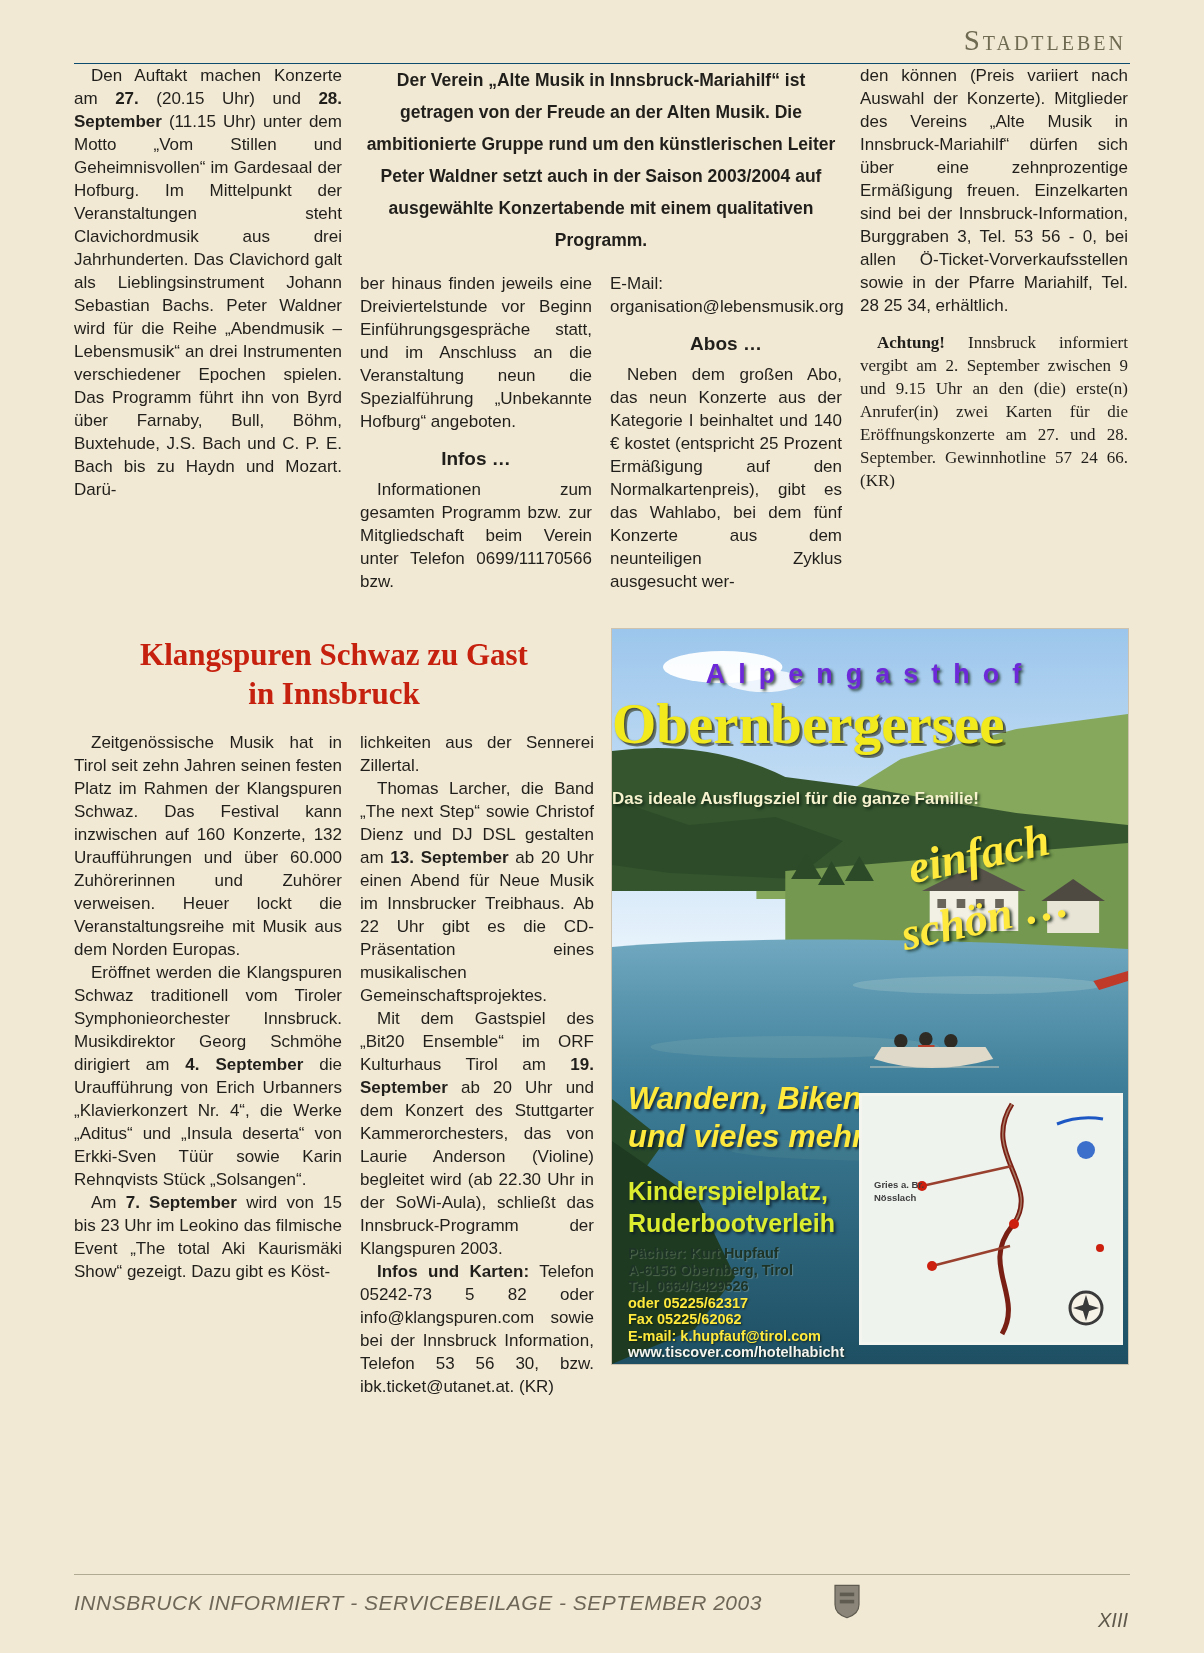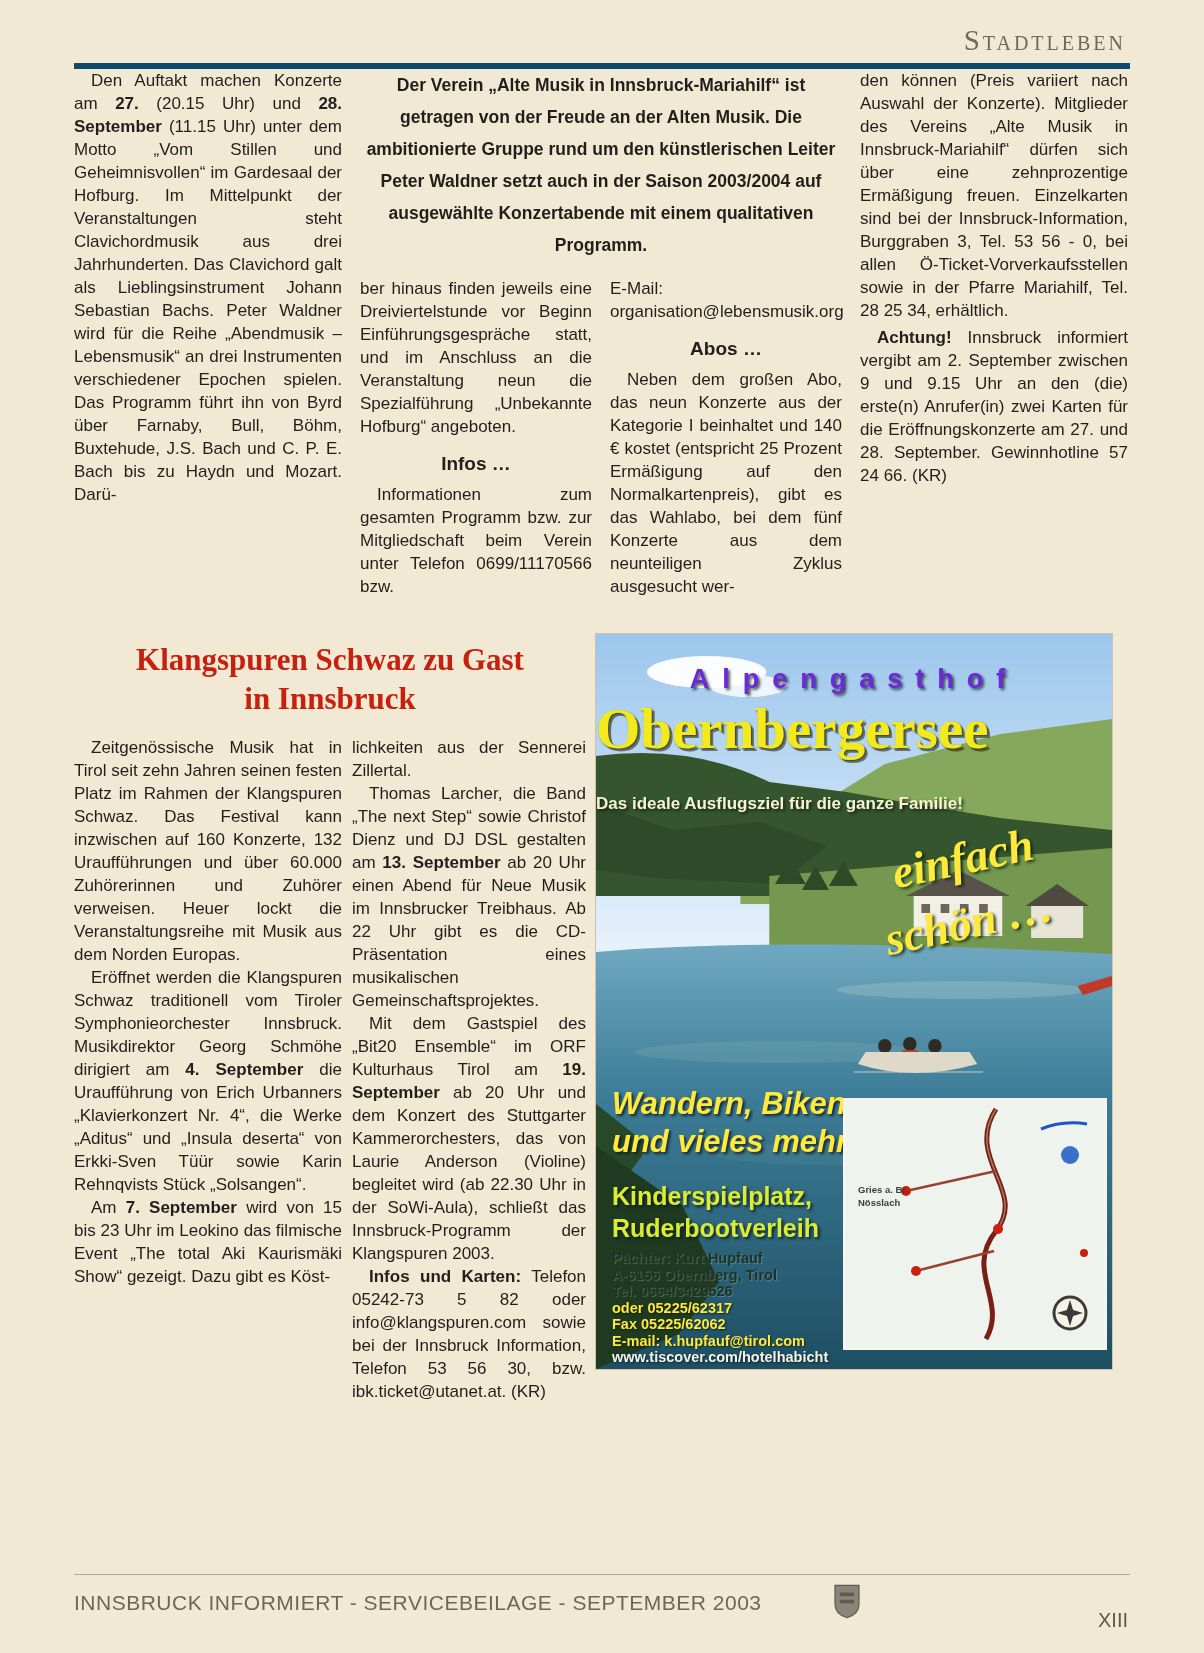--- a/index.html
+++ b/index.html
@@ -7,21 +7,21 @@
     position:relative; width:1204px; height:1653px; margin:0 auto;
     background:#f2e9d4; overflow:hidden;
     font-family:"Liberation Sans", sans-serif; color:#211f1b;
     box-sizing:border-box;
   }
   .content { padding:0 74px; }
 
   
   .masthead {
     padding:24px 4px 6px 0; text-align:right;
-    border-bottom:6px solid #0c4a6e;
+    border-bottom:1px solid #0c4a6e;
   }
   .section-label {
     font-family:"Liberation Serif", serif;
     font-variant:small-caps; font-size:29px; letter-spacing:3px;
     color:#6f6a52;
   }
 
   
   .a1-title {
     margin:26px 0 30px; text-align:center;
@@ -50,28 +50,28 @@
     font-weight:bold; font-size:17.5px; line-height:32px;
     text-align:center; margin-bottom:16px;
   }
   .a1-mid-left  { grid-column:2; grid-row:2; }
   .a1-mid-right { grid-column:3; grid-row:2; }
   .a1-col4 { grid-column:4; grid-row:1 / span 2; }
   .subhead {
     margin:14px 0 8px; text-align:center;
     font-size:19px; font-weight:bold; color:#211f1b;
   }
-  .a1-col4 p + p { margin-top:4px; }
+  .a1-col4 p + p { margin-top:14px;font-family:Liberation Serif, serif; }
 
   
   .a2-grid {
     margin-top:36px;
     display:grid;
     grid-template-columns:268px 234px 516px;
-    column-gap:10px;
+    column-gap:18px;
     grid-template-rows:auto 1fr;
   }
   .a2-title {
     grid-column:1 / span 2; grid-row:1;
     margin:6px 0 18px; text-align:center;
     font-family:"Liberation Serif", serif; font-weight:bold;
     font-size:31px; line-height:39px; color:#c6200e;
   }
   .a2-title .line { display:block; }
   .a2-col1 { grid-column:1; grid-row:2; }
@@ -136,21 +136,21 @@
   }
   .ad-map svg { position:absolute; inset:0; width:100%; height:100%; }
   .map-labels { position:absolute; left:12px; top:82px; }
   .map-labels .map-label {
     font-size:9.5px; font-weight:bold; color:#3d3d3d; line-height:13px;
   }
 
   
   .footer {
     position:absolute; left:74px; right:74px; bottom:26px;
-    border-top:1px solid #b1aa93; padding-top:16px; height:36px;
+    border-top:1px solid #b1aa93; padding-top:16px; height:36px;font-style:italic;
   }
   .footer-left {
     position:absolute; left:0; top:16px;
     font-size:21px; letter-spacing:.5px; color:#6e6758;
   }
   .footer-crest { position:absolute; left:758px; top:8px; width:30px; height:36px; }
   .footer-page {
     position:absolute; right:2px; top:34px;
     font-size:20px; color:#5e594c;
   }

